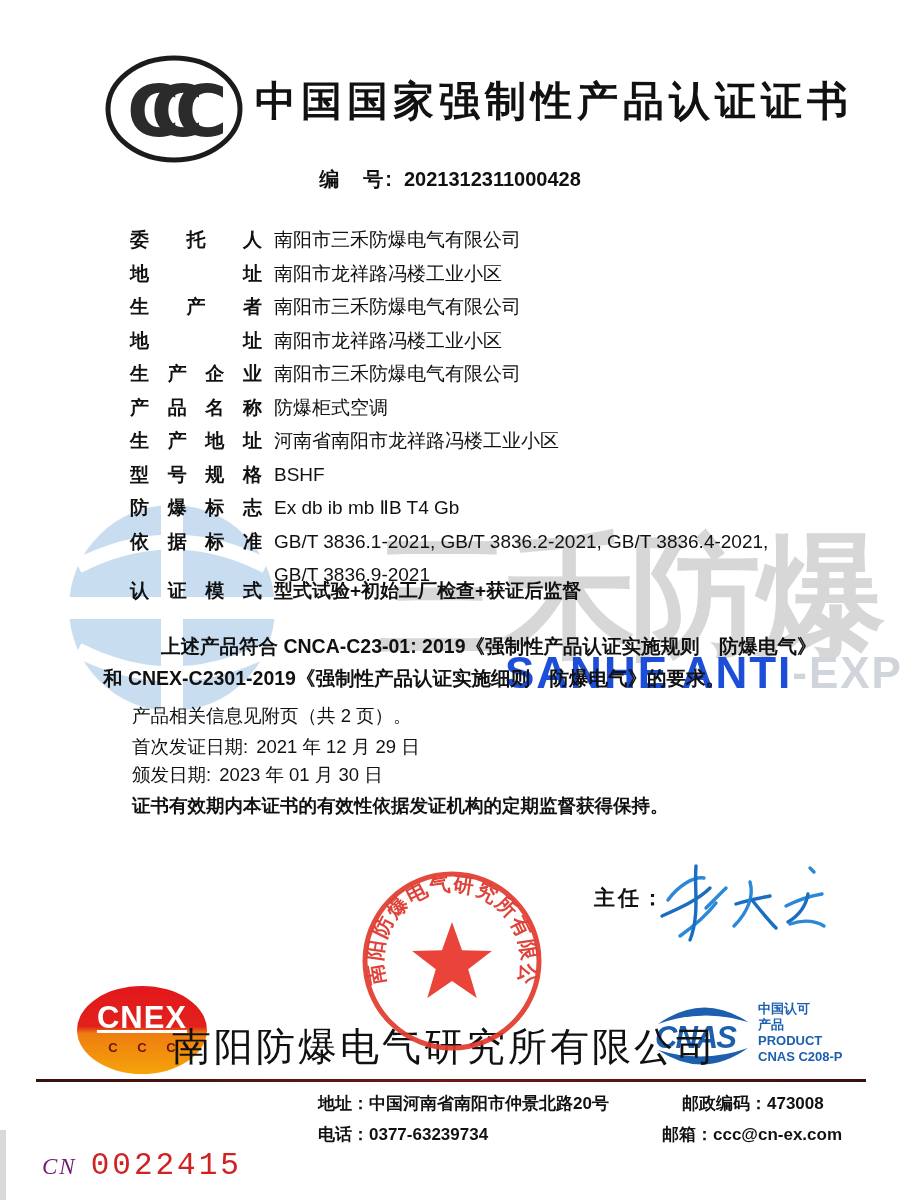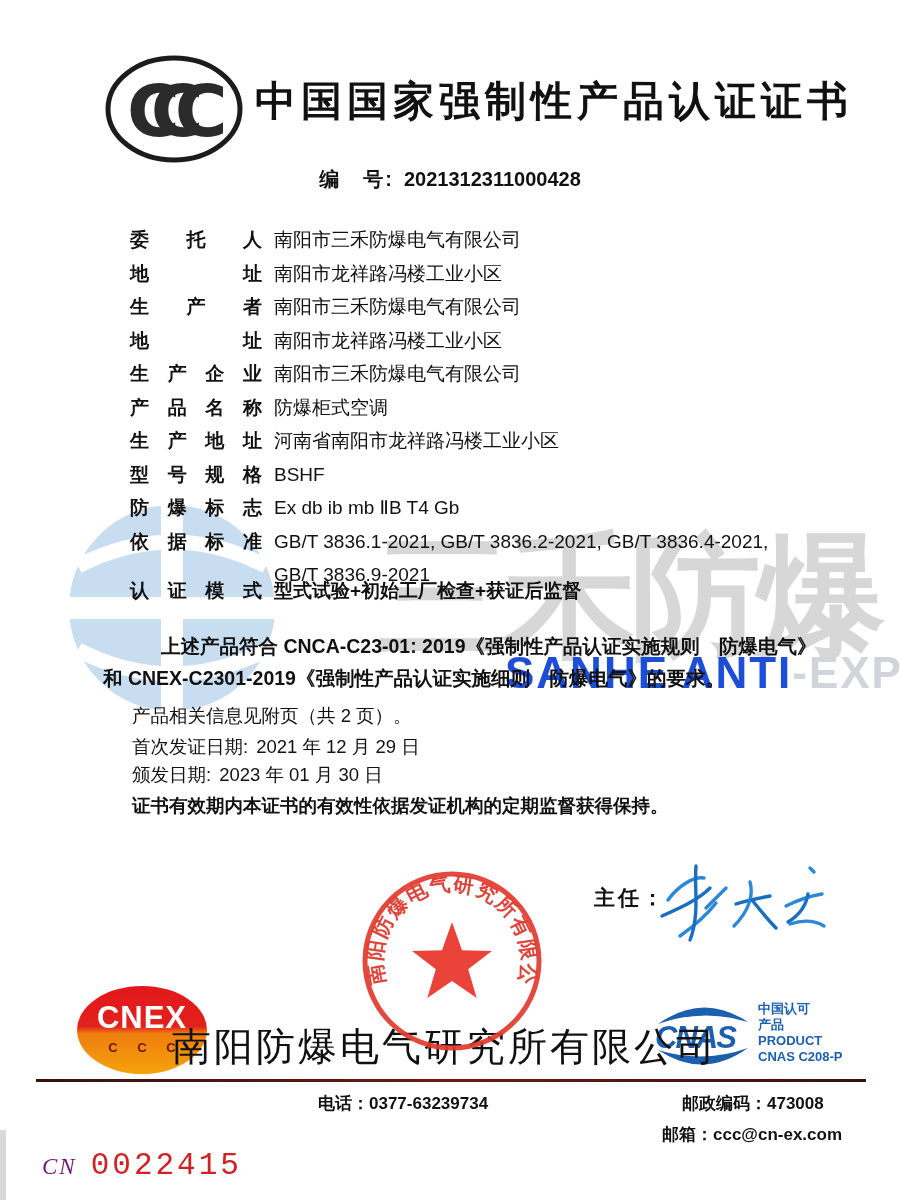--- a/index.html
+++ b/index.html
@@ -60,21 +60,21 @@
   
   .seal{position:absolute;left:357px;top:866px;z-index:4;opacity:.92;}
   .issuer{
     position:absolute;left:115px;top:1020px;width:660px;text-align:center;z-index:3;
     font-size:39px;font-weight:500;letter-spacing:3px;white-space:nowrap;
   }
   
   .cnex{position:absolute;left:77px;top:986px;width:130px;height:88px;border-radius:50%;z-index:2;
     background:linear-gradient(180deg,#e2181c 0%,#e2211c 46%,#ee7d10 54%,#f6a30a 100%);}
   .cnex .cnex-main{position:absolute;left:0;top:14px;width:100%;text-align:center;
-    color:#fff;font-size:31px;font-weight:bold;letter-spacing:1px;}
+    color:#fff;font-size:31px;font-weight:bold;letter-spacing:1px;text-decoration:underline;}
   .cnex .cnex-sub{position:absolute;left:0;top:54px;width:100%;text-align:center;
     color:#6d1410;font-size:13px;font-weight:bold;letter-spacing:8px;text-indent:8px;}
   .cnas{position:absolute;left:652px;top:1000px;z-index:2;}
   .cnas-text{position:absolute;left:758px;top:1001px;z-index:2;color:#1b5fae;
     font-size:13px;line-height:16px;font-weight:bold;}
   
   .foot-rule{position:absolute;left:36px;top:1079px;width:830px;height:3px;z-index:2;
     background:linear-gradient(90deg,#38100e,#6e1a14,#38100e);}
   .foot{font-size:17px;font-weight:bold;line-height:31px;z-index:2;position:absolute;white-space:nowrap;}
   .foot-web{left:48px;top:1088px;}
@@ -222,20 +222,21 @@
   </svg>
   <div class="cnas-text">
     <div>中国认可</div>
     <div>产品</div>
     <div>PRODUCT</div>
     <div>CNAS C208-P</div>
   </div>
 
   <div class="foot-rule"></div>
   <div class="foot foot-mid">
+    <div class="l1"><span>地址：</span><span>中国河南省南阳市仲景北路20号</span></div>
     <div class="l2"><span>电话：</span><span>0377-63239734</span></div>
   </div>
   <div class="foot foot-right">
     <div class="l1"><span>邮政编码：</span><span>473008</span></div>
     <div class="l2"><span>邮箱：</span><span>ccc@cn-ex.com</span></div>
   </div>
   <div class="serial">
     <span class="pfx">CN</span><span class="num">0022415</span>
   </div>
   <div class="edge-l"></div>

